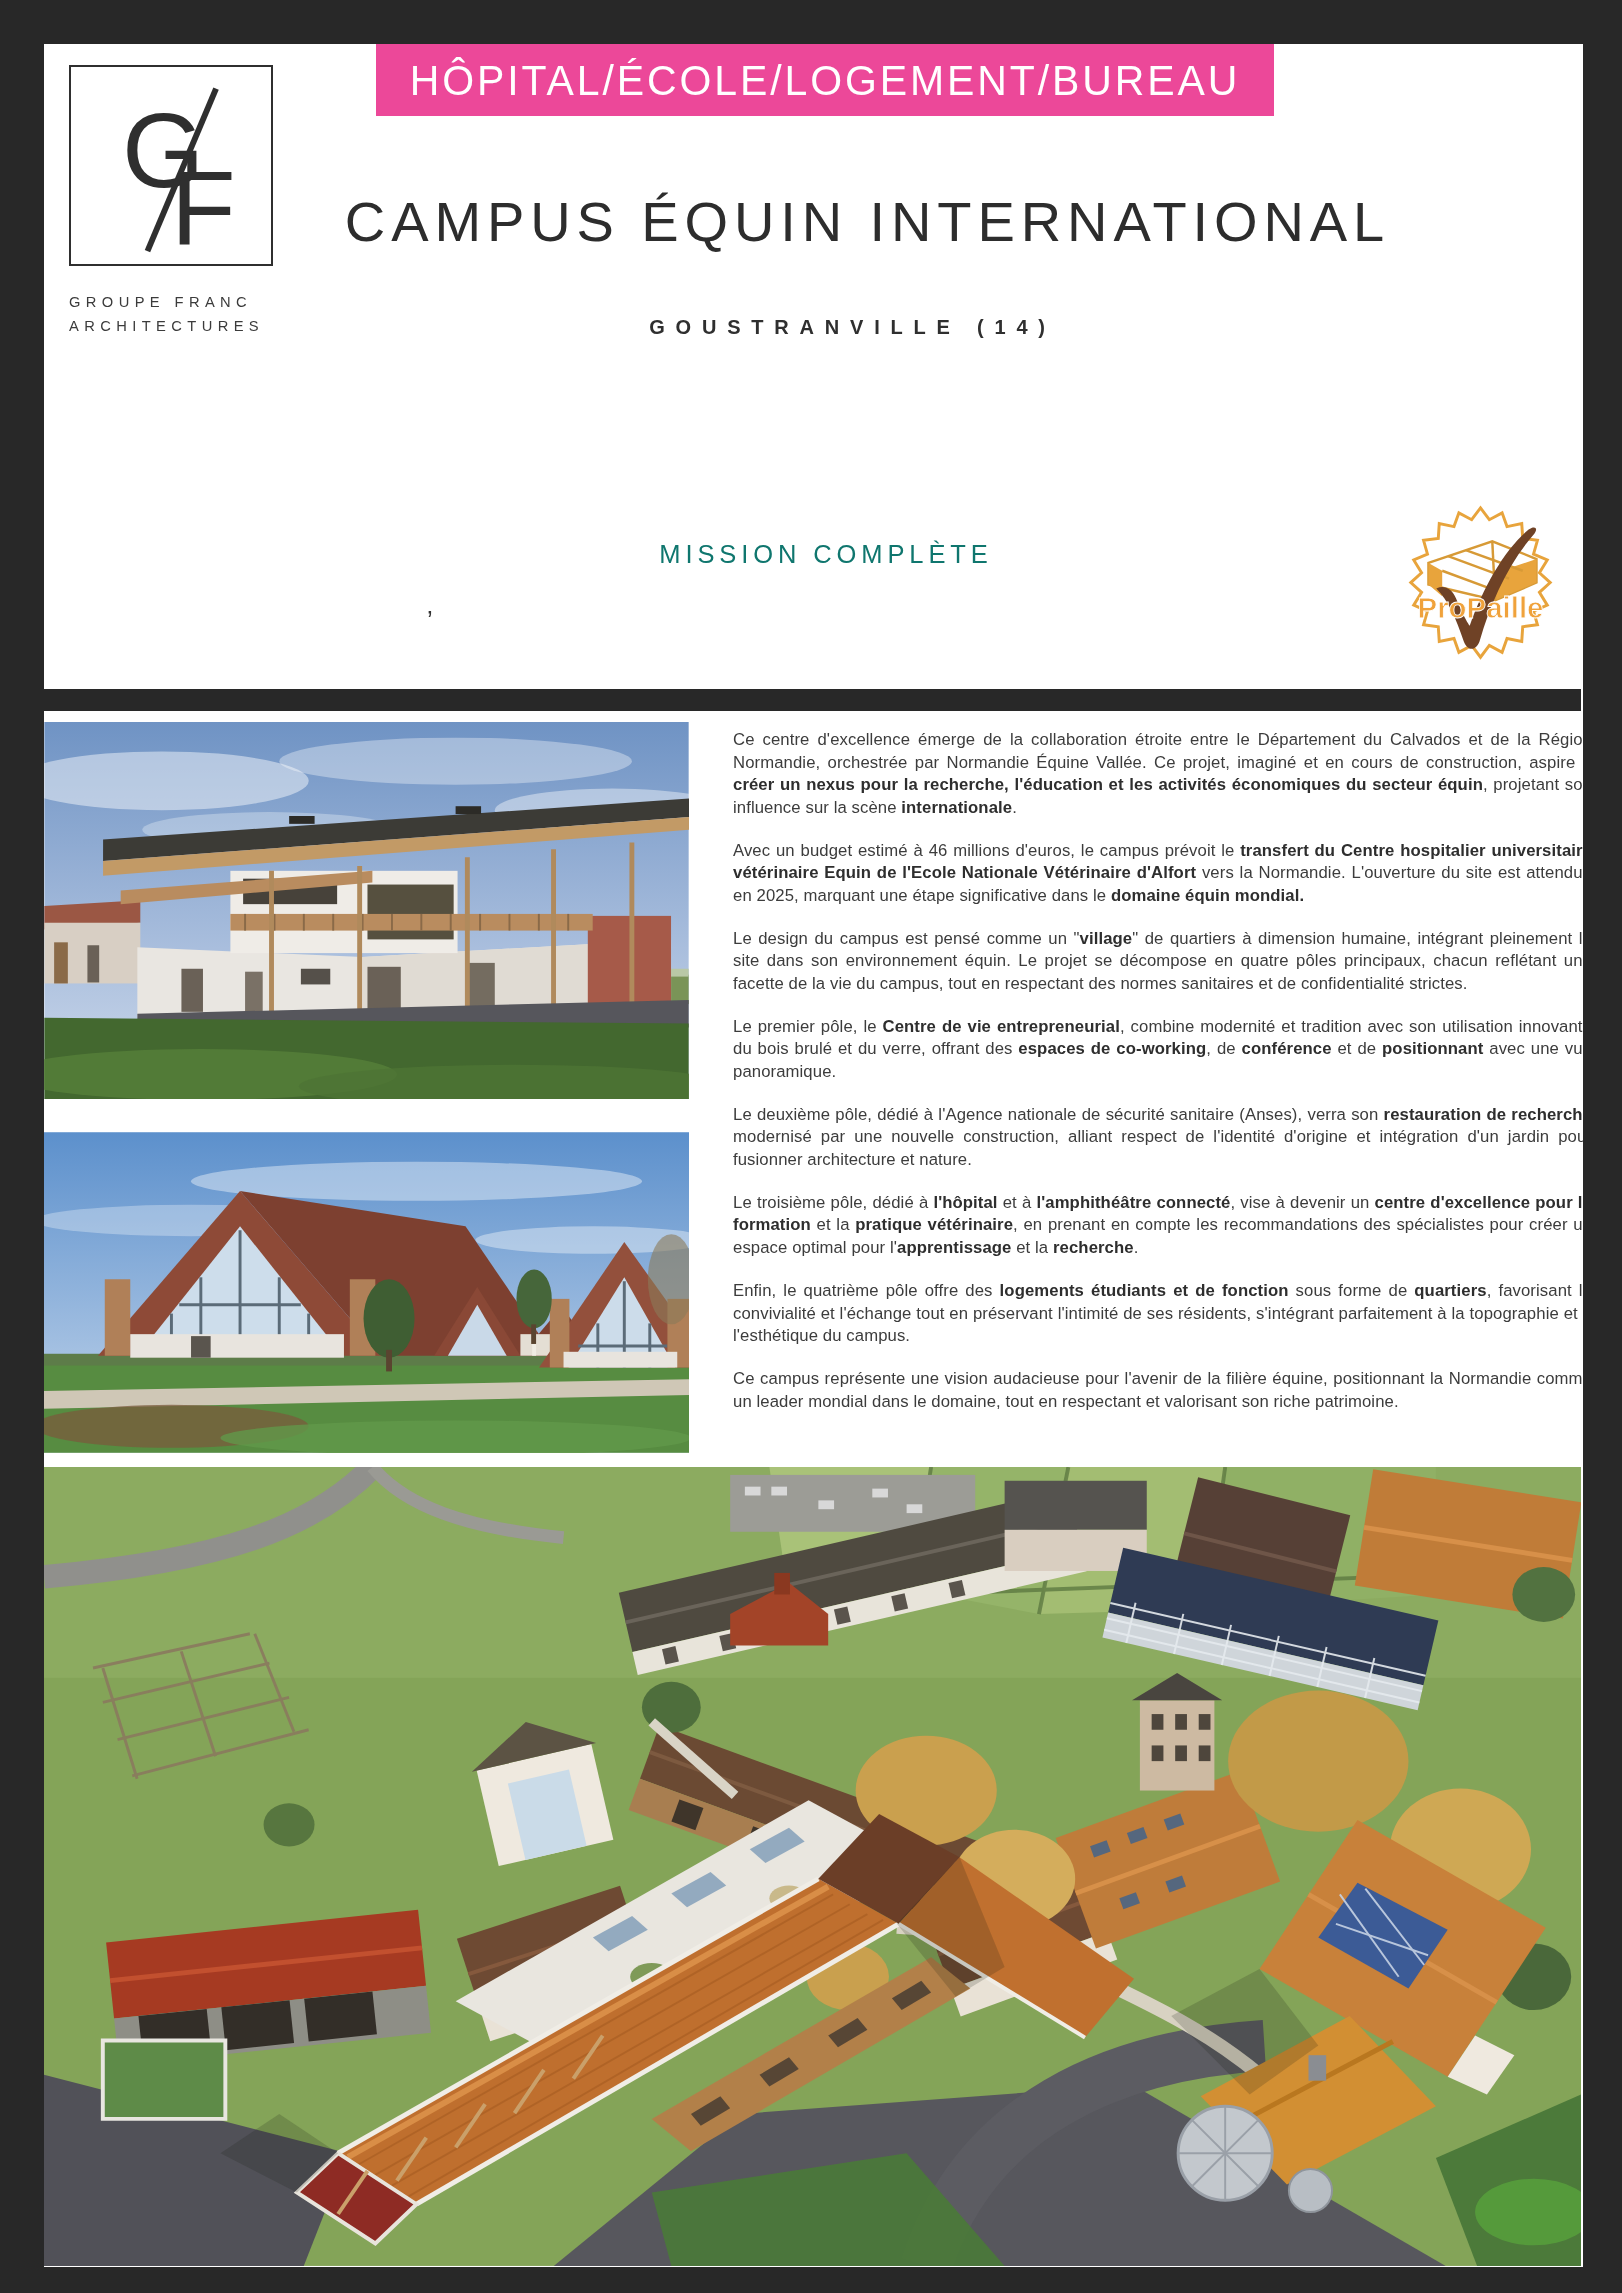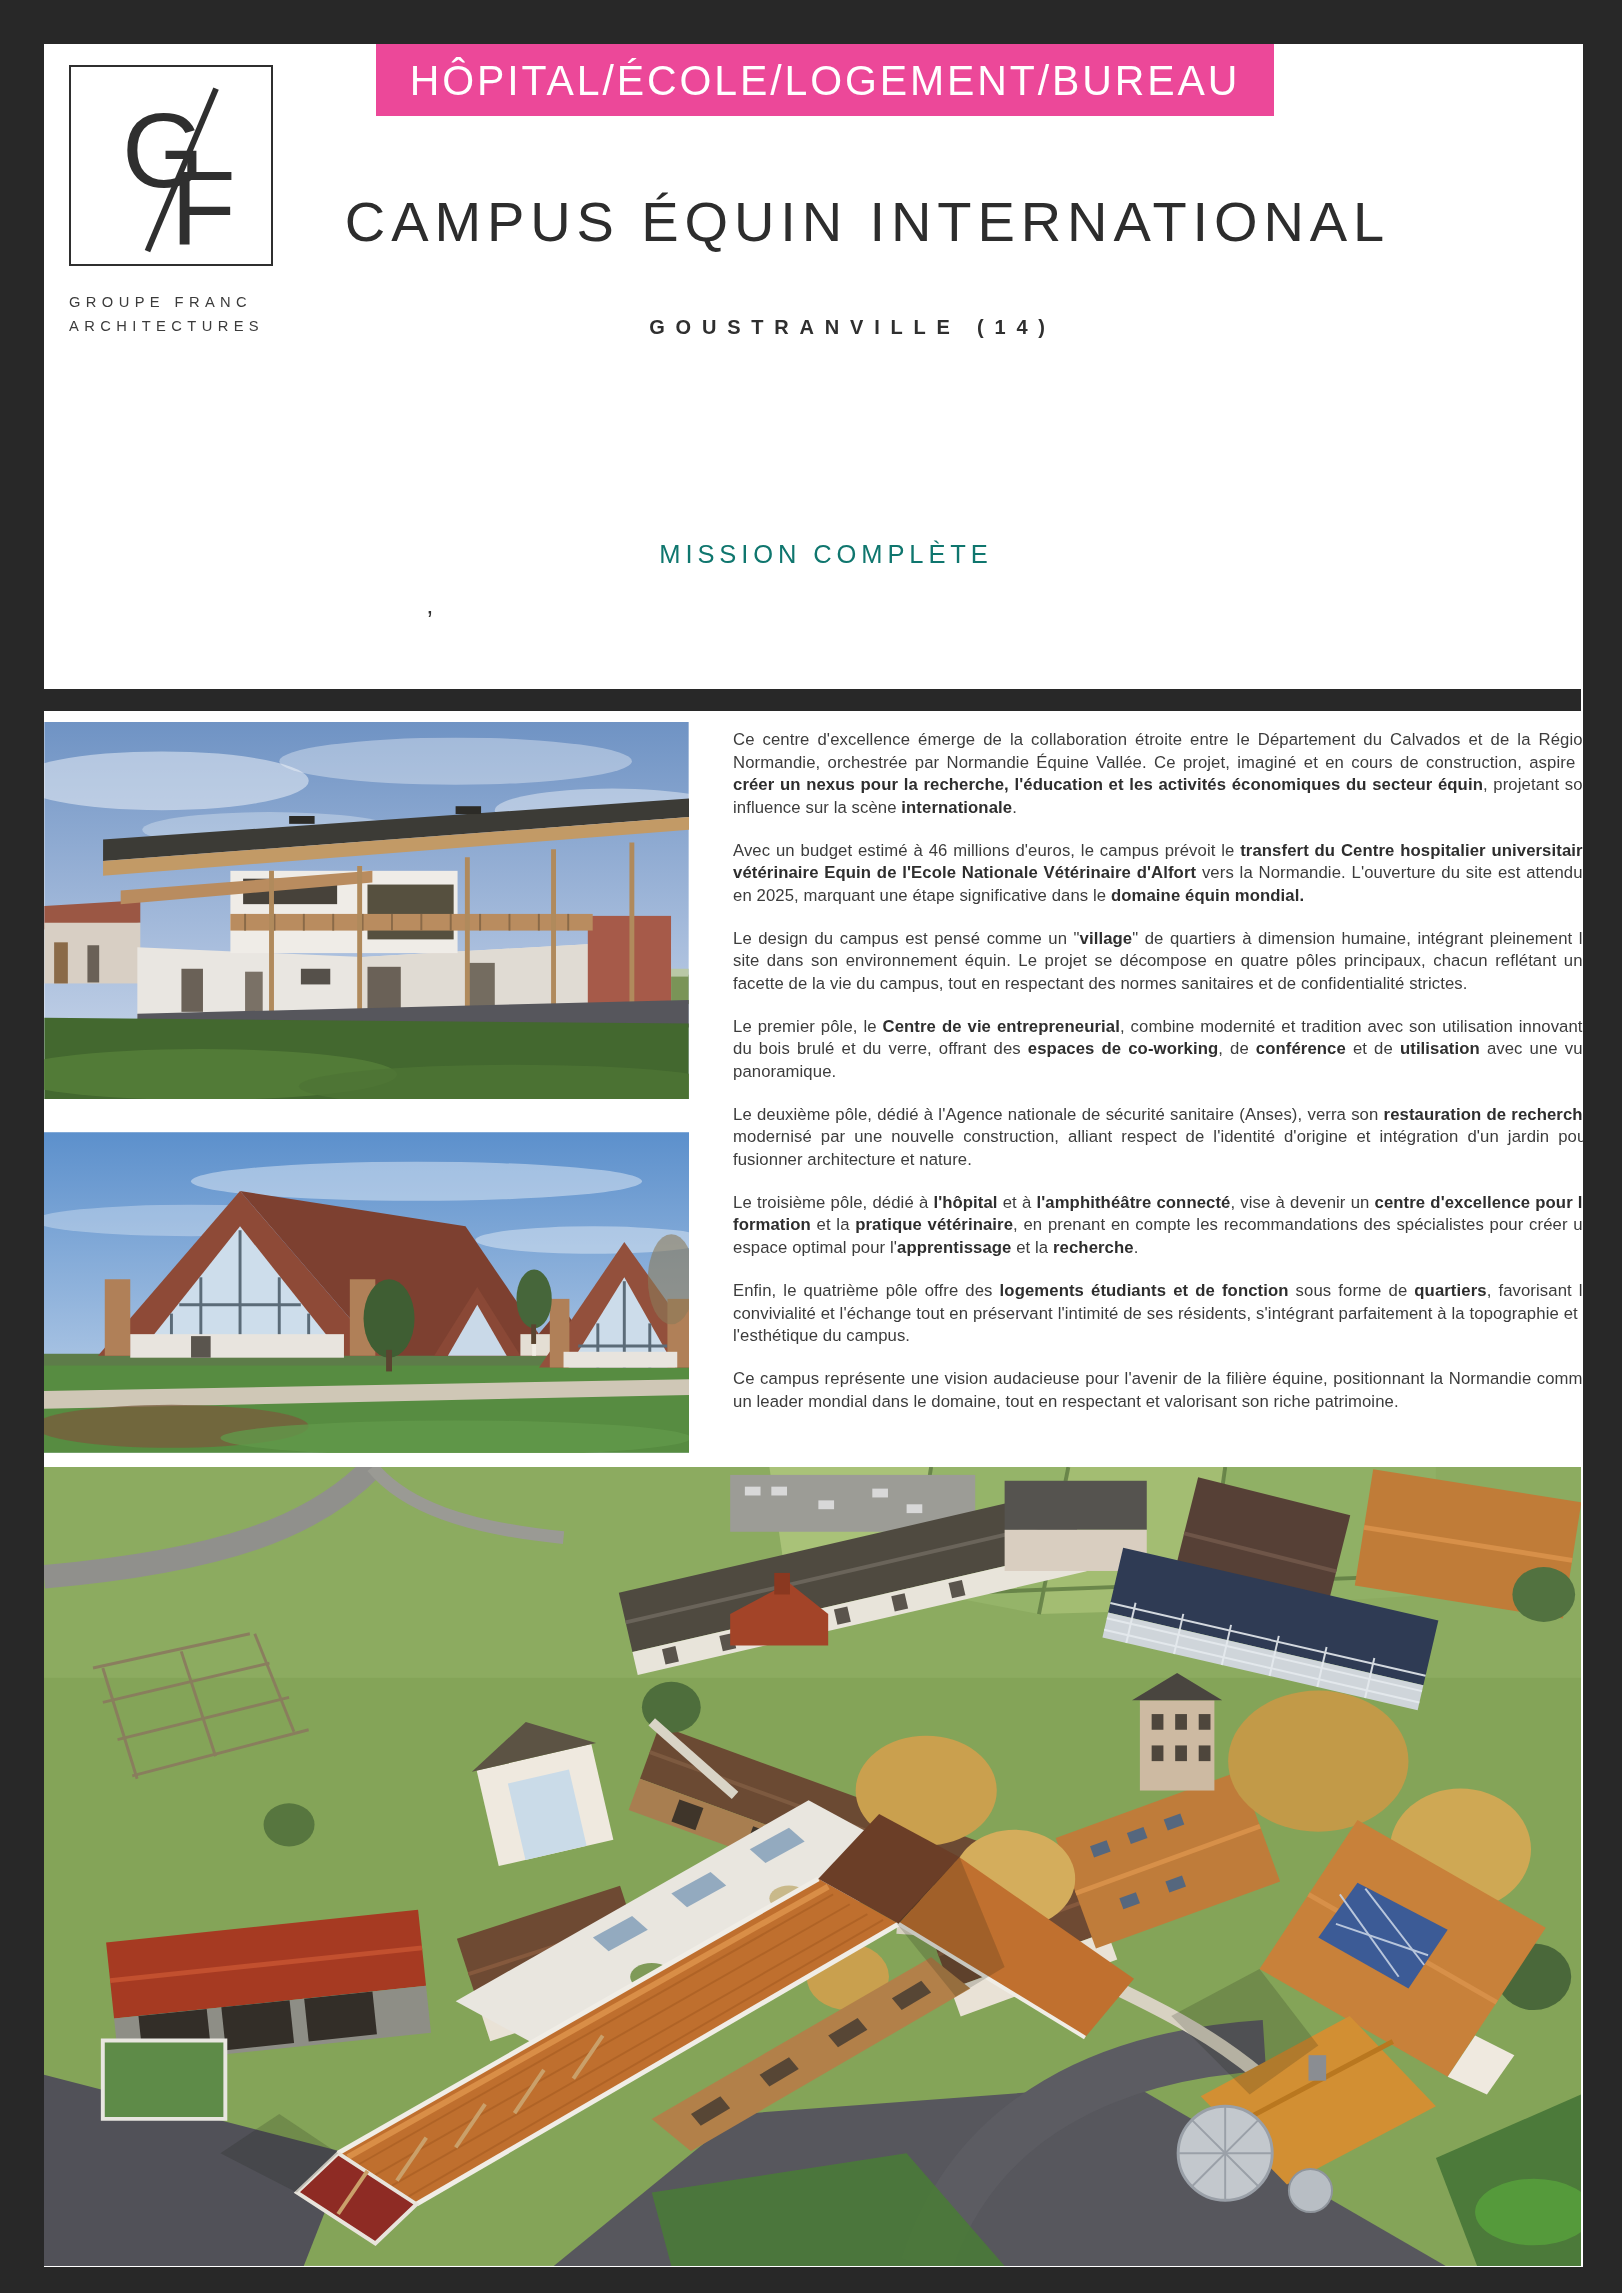--- a/index.html
+++ b/index.html
@@ -62,20 +62,38 @@
   </div>
 
   <div class="banner">
     <span>HÔPITAL/ÉCOLE/LOGEMENT/BUREAU</span>
   </div>
   <h1 class="title">CAMPUS ÉQUIN INTERNATIONAL</h1>
   <div class="location">GOUSTRANVILLE (14)</div>
   <div class="mission">MISSION COMPLÈTE</div>
   <div class="stray">’</div>
 
+  <div class="badge">
+    <svg width="163" height="167" viewBox="0 0 166 170">
+      <g>
+        <path fill="#ffffff" stroke="#E8A43C" stroke-width="3" d="M83 6 l9 12 13 -7 5 14 15 -3 1 15 15 2 -4 14 14 6 -8 13 11 10 -11 10 8 13 -14 6 4 14 -15 2 -1 15 -15 -3 -5 14 -13 -7 -9 12 -9 -12 -13 7 -5 -14 -15 3 -1 -15 -15 -2 4 -14 -14 -6 8 -13 -11 -10 11 -10 -8 -13 14 -6 -4 -14 15 -2 1 -15 15 3 5 -14 13 7 z"></path>
+      </g>
+      <g stroke="#D79A36" stroke-width="2.5" fill="none">
+        <polygon points="30,62 95,40 140,58 140,82 98,100 30,84" fill="#ffffff"></polygon>
+        <polygon points="98,72 140,58 140,82 98,100" fill="#E8A43C" stroke="none"></polygon>
+        <polygon points="30,62 44,70 44,96 30,84" fill="#E8A43C" stroke="none"></polygon>
+        <line x1="50" y1="55" x2="112" y2="78"></line>
+        <line x1="68" y1="49" x2="126" y2="70"></line>
+        <line x1="95" y1="40" x2="98" y2="100"></line>
+        <line x1="44" y1="70" x2="98" y2="90"></line>
+      </g>
+      <path fill="#6F4226" d="M38 88 C46 84 54 88 58 98 C66 116 68 120 72 126 C86 86 108 48 132 28 C138 24 142 26 138 32 C112 62 94 100 82 142 C78 152 70 152 66 142 C58 118 50 100 38 88 Z"></path>
+      <text x="83" y="118" text-anchor="middle" font-family="Liberation Sans, sans-serif" font-size="30" font-weight="700" fill="#F0A23B" stroke="#ffffff" stroke-width="0.8">ProPaille</text>
+    </svg>
+  </div>
 
   <figure class="photo photo1">
     <svg width="645" height="377" viewBox="0 0 658 385">
       <defs>
         <linearGradient id="sky1" x1="0" y1="0" x2="0" y2="1">
           <stop offset="0" stop-color="#6f93c4"></stop>
             <stop offset="0.6" stop-color="#a9bedd"></stop>
             <stop offset="1" stop-color="#cfdbec"></stop>
         </linearGradient>
       </defs>
@@ -217,21 +235,21 @@
         <rect x="497" y="196" width="5" height="20" fill="#5a4430"></rect>
         <ellipse cx="640" cy="150" rx="24" ry="46" fill="#8a7a58" opacity="0.6"></ellipse>
       </g>
     </svg>
   </figure>
 
   <article class="copy">
       <p><span>Ce centre d'excellence émerge de la collaboration étroite entre le Département du Calvados et de la Région Normandie, orchestrée par Normandie Équine Vallée. Ce projet, imaginé et en cours de construction, aspire à </span><strong>créer un nexus pour la recherche, l'éducation et les activités économiques du secteur équin</strong><span>, projetant son influence sur la scène </span><strong>internationale</strong><span>.</span></p>
       <p><span>Avec un budget estimé à 46 millions d'euros, le campus prévoit le </span><strong>transfert du Centre hospitalier universitaire vétérinaire Equin de l'Ecole Nationale Vétérinaire d'Alfort</strong><span> vers la Normandie. L'ouverture du site est attendue en 2025, marquant une étape significative dans le </span><strong>domaine équin mondial.</strong></p>
       <p><span>Le design du campus est pensé comme un "</span><strong>village</strong><span>" de quartiers à dimension humaine, intégrant pleinement le site dans son environnement équin. Le projet se décompose en quatre pôles principaux, chacun reflétant une facette de la vie du campus, tout en respectant des normes sanitaires et de confidentialité strictes.</span></p>
-      <p><span>Le premier pôle, le </span><strong>Centre de vie entrepreneurial</strong><span>, combine modernité et tradition avec son utilisation innovante du bois brulé et du verre, offrant des </span><strong>espaces de co-working</strong><span>, de </span><strong>conférence</strong><span> et de </span><strong>utilisation</strong><span> avec une vue panoramique.</span></p>
+      <p><span>Le premier pôle, le </span><strong>Centre de vie entrepreneurial</strong><span>, combine modernité et tradition avec son utilisation innovante du bois brulé et du verre, offrant des </span><strong>espaces de co-working</strong><span>, de </span><strong>conférence</strong><span> et de </span><strong>positionnant</strong><span> avec une vue panoramique.</span></p>
       <p><span>Le deuxième pôle, dédié à l'Agence nationale de sécurité sanitaire (Anses), verra son </span><strong>restauration de recherche</strong><span> modernisé par une nouvelle construction, alliant respect de l'identité d'origine et intégration d'un jardin pour fusionner architecture et nature.</span></p>
       <p><span>Le troisième pôle, dédié à </span><strong>l'hôpital</strong><span> et à </span><strong>l'amphithéâtre connecté</strong><span>, vise à devenir un </span><strong>centre d'excellence pour la formation</strong><span> et la </span><strong>pratique vétérinaire</strong><span>, en prenant en compte les recommandations des spécialistes pour créer un espace optimal pour l'</span><strong>apprentissage</strong><span> et la </span><strong>recherche</strong><span>.</span></p>
       <p><span>Enfin, le quatrième pôle offre des </span><strong>logements étudiants et de fonction</strong><span> sous forme de </span><strong>quartiers</strong><span>, favorisant la convivialité et l'échange tout en préservant l'intimité de ses résidents, s'intégrant parfaitement à la topographie et à l'esthétique du campus.</span></p>
       <p><span>Ce campus représente une vision audacieuse pour l'avenir de la filière équine, positionnant la Normandie comme un leader mondial dans le domaine, tout en respectant et valorisant son riche patrimoine.</span></p>
     </article>
 
   <figure class="photo aerial">
     <svg width="1537" height="799" viewBox="0 0 1568 815">
       <rect width="1568" height="815" fill="#84a458"></rect>
       <g>

